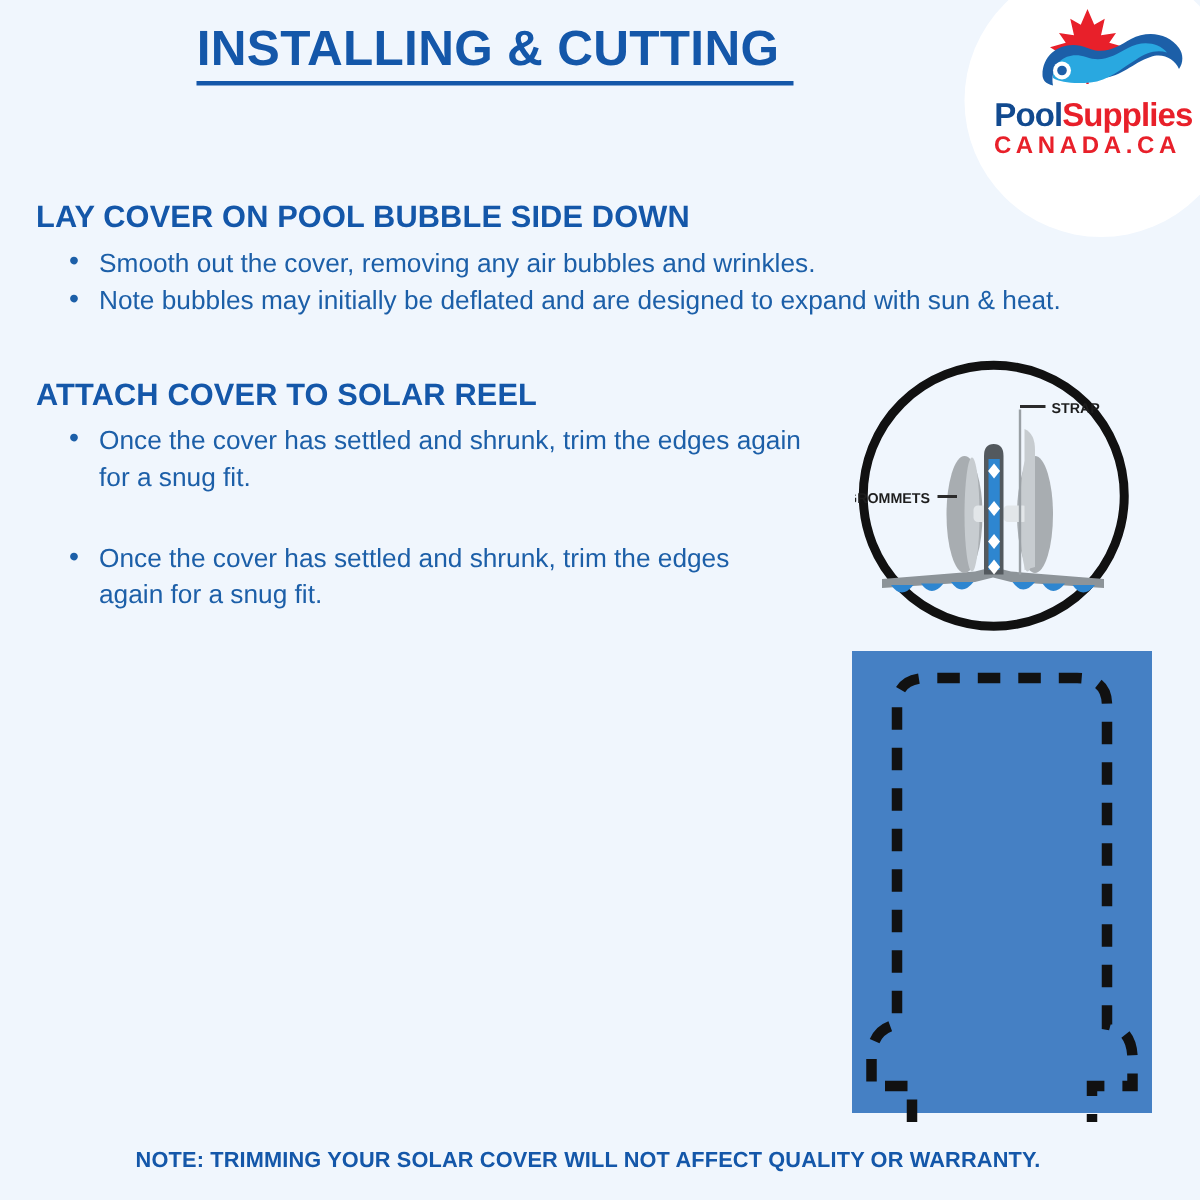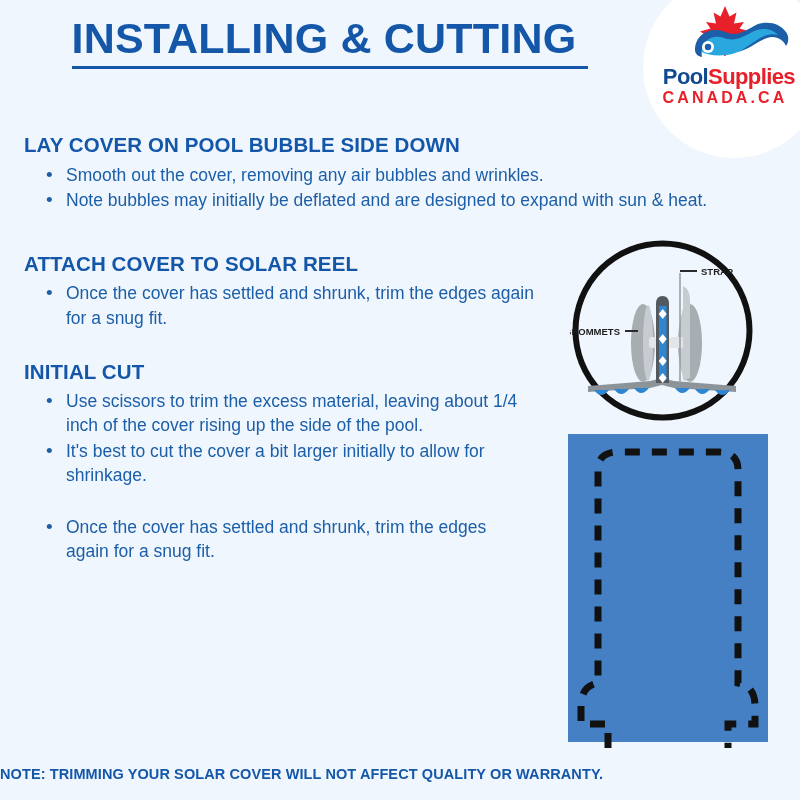--- a/index.html
+++ b/index.html
@@ -35,21 +35,21 @@
   #title-block {
     position: absolute;
     left: 20px;
     top: 12px;
     width: 620px;
     text-align: center;
   }
   .title-line {
     display: inline-block;
     color: #1457a9;
-    font-size: 43px;
+    font-size: 33px;
     font-weight: bold;
     letter-spacing: 0.2px;
     line-height: 1.24;
     border-bottom: 3px solid #1457a9;
     padding-bottom: 1px;
     white-space: pre;
   }
 
   
   #logo {
@@ -131,20 +131,21 @@
   #sec-lay   { margin-bottom: 28px; }
   #sec-attach{ margin-bottom: 30px; margin-top: 40px; }
   #sec-initial { margin-bottom: 28px; }
 
   
   #footer-note {
     position: absolute;
     left: 0;
     top: 766px;
     width: 784px;
+    text-align: center;
     color: #1457a9;
     font-size: 14.5px;
     font-weight: bold;
     letter-spacing: 0.1px;
   }
 
   
   #grommet-diagram {
     position: absolute;
     left: 570px;
@@ -199,27 +200,20 @@
     </ul>
   </div>
 
   <div class="section narrow" id="sec-attach">
     <div class="section-heading">ATTACH COVER TO SOLAR REEL</div>
     <ul class="bullets">
       <li>Once the cover has settled and shrunk, trim the edges again for a snug fit.</li>
     </ul>
   </div>
 
-  <div class="section narrow" id="sec-initial">
-    <div class="section-heading">INITIAL CUT</div>
-    <ul class="bullets">
-      <li>Use scissors to trim the excess material, leaving about 1/4 inch of the cover rising up the side of the pool.</li>
-      <li>It's best to cut the cover a bit larger initially to allow for shrinkage.</li>
-    </ul>
-  </div>
 
   <div class="section narrow-sm" id="sec-final">
     <ul class="bullets">
       <li>Once the cover has settled and shrunk, trim the edges again for a snug fit.</li>
     </ul>
   </div>
 
 </div>
 
 <div id="grommet-diagram">

